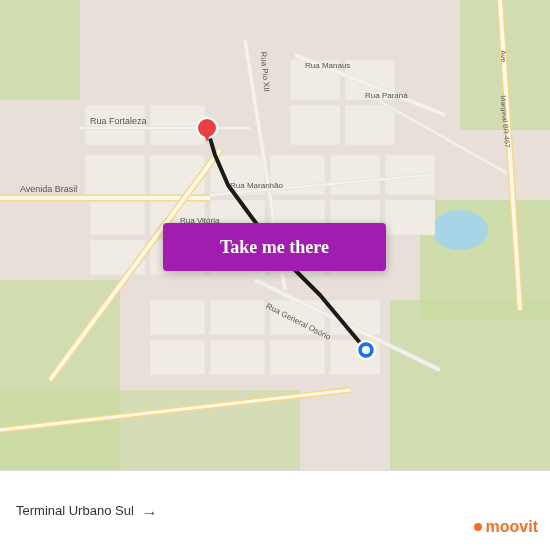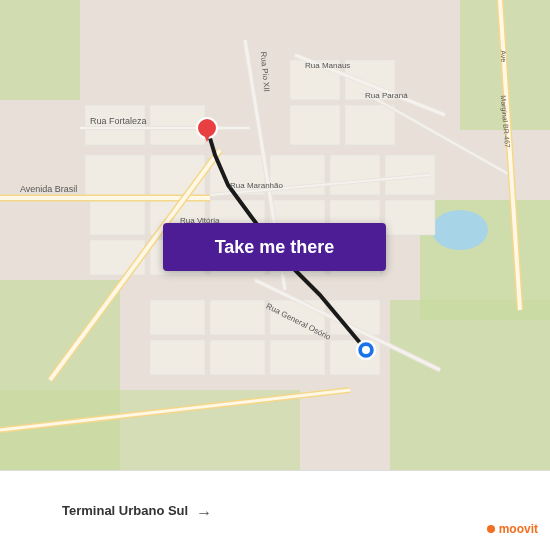--- a/index.html
+++ b/index.html
@@ -26,32 +26,33 @@
       width: 100%; height: 100%;
     }
 
     
     .take-me-there-btn {
       position: absolute;
       top: 223px;
       left: 163px;
       width: 223px;
       height: 48px;
-      background: #4c1d95;
+      background: #a21caf;
       color: white;
       border: none;
       border-radius: 4px;
       font-size: 18px;
       font-weight: 600;
       cursor: pointer;
       display: flex;
       align-items: center;
       justify-content: center;
       box-shadow: 0 2px 8px rgba(0,0,0,0.3);
       z-index: 10;
+      font-family: Liberation Serif, serif;
     }
 
     
     .bottom-bar {
       width: 550px;
       height: 80px;
       background: white;
       border-top: 1px solid #ddd;
       display: flex;
       align-items: center;
@@ -62,41 +63,40 @@
     .route-info {
       display: flex;
       align-items: center;
       width: 100%;
       gap: 8px;
     }
 
     .route-from, .route-to {
       font-size: 13px;
       color: #333;
-      font-weight: 700;
-      margin-left: 46px;
+      font-weight: 400;
     }
 
     .route-arrow {
       font-size: 16px;
       color: #555;
       flex-shrink: 0;
     }
 
     .moovit-logo {
       position: absolute;
       right: 12px;
       bottom: 14px;
       display: flex;
       align-items: center;
       gap: 4px;
     }
 
     .moovit-text {
-      font-size: 12px;
+      font-size: 16px;
       font-weight: 700;
       color: #f36f21;
     }
 
     .moovit-dot {
       width: 8px;
       height: 8px;
       background: #f36f21;
       border-radius: 50%;
     }

